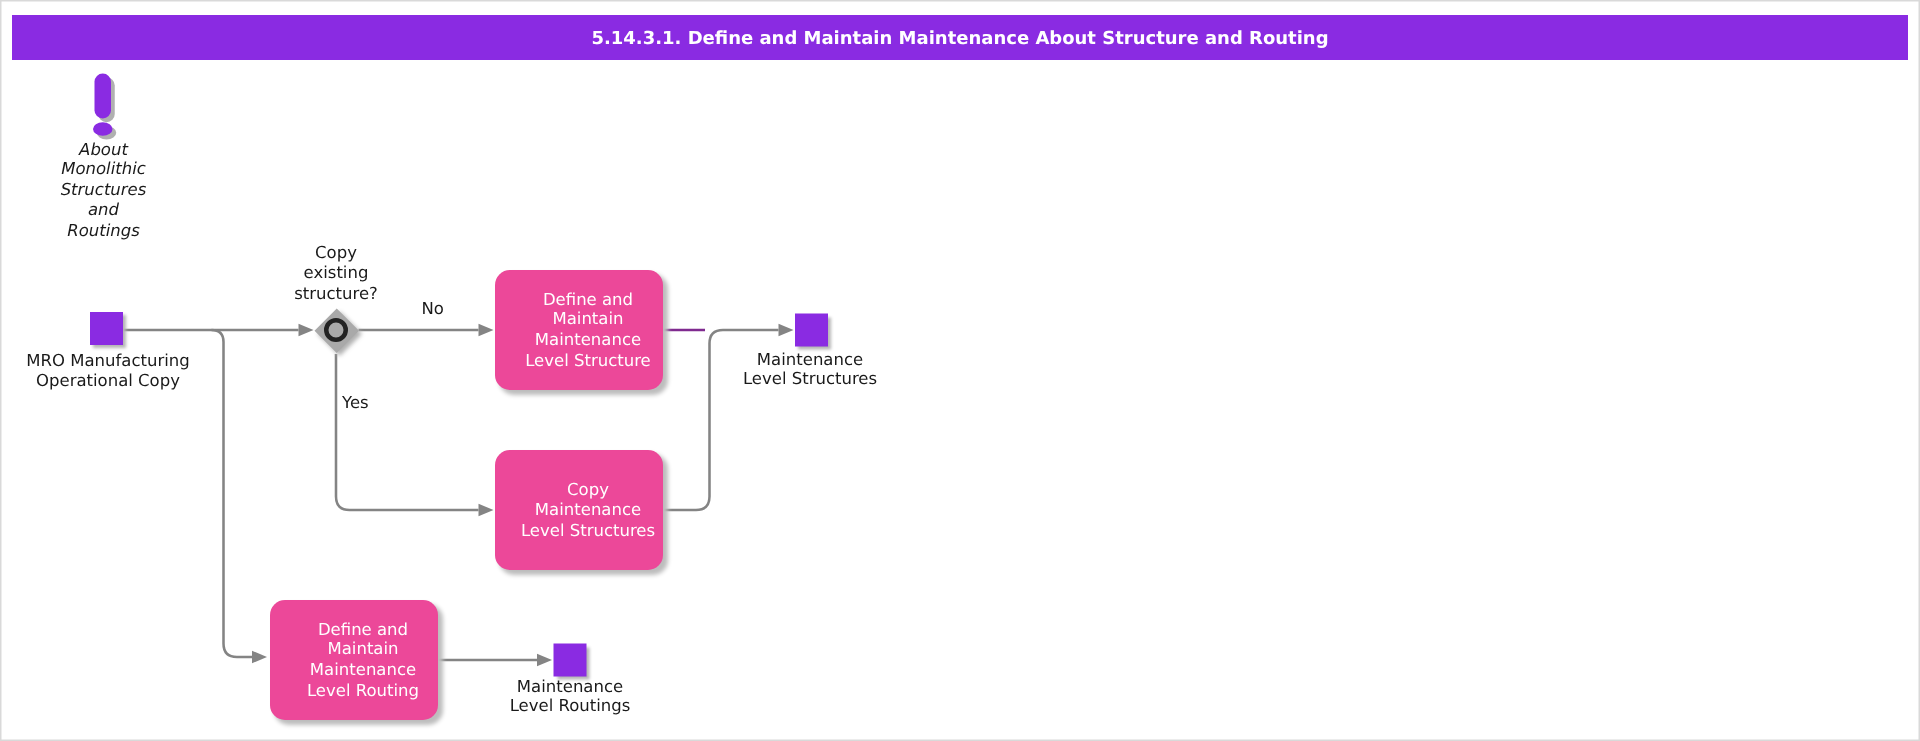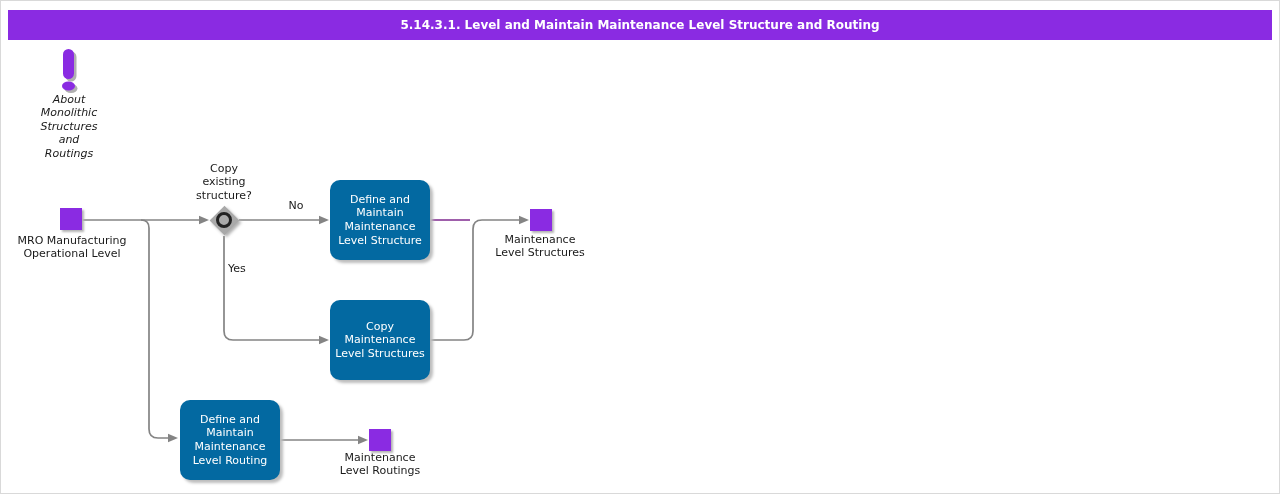--- a/index.html
+++ b/index.html
@@ -11,23 +11,23 @@
   .titlebar{
     position:absolute;left:8px;top:10px;width:1264px;height:30px;
     background:#8a2be2;color:#ffffff;font-size:12px;font-weight:bold;
     display:flex;align-items:center;justify-content:center;
   }
   .lbl{
     position:absolute;font-size:11px;line-height:13.4px;text-align:center;
     white-space:pre-line;color:#1a1a1a;
   }
   .task{
-    position:absolute;width:100px;height:80px;background:#0369a1;border-radius:10px;
+    position:absolute;width:100px;height:80px;background:#ec4899;border-radius:10px;
     color:#ffffff;display:flex;align-items:center;justify-content:center;
-    box-shadow:3px 3px 3px #bdbdbd;cursor:pointer;
+    box-shadow:3px 3px 3px #bdbdbd;cursor:pointer;padding-left:12px;
   }
   .task span{font-size:11px;line-height:13.6px;text-align:center;white-space:pre-line;}
   .endpoint{
     position:absolute;width:22px;height:22px;background:#8a2be2;
     box-shadow:2px 2px 2px #b5b5b5;cursor:pointer;
   }
   .gateway{position:absolute;left:209px;top:205px;width:30px;height:30px;
     filter:drop-shadow(2px 2px 1.5px #b0b0b0);}
   .gateway .dsq{
     position:absolute;left:4.5px;top:4.5px;width:21px;height:21px;
@@ -40,21 +40,21 @@
   svg.connectors{position:absolute;left:0;top:0;pointer-events:none;}
   .about-icon{position:absolute;left:52px;top:47px;cursor:pointer;}
   .about-label{cursor:pointer;font-style:italic;}
 </style>
 </head>
 <body>
 
 <div id="canvas">
 
   <div class="titlebar">
-    <span>5.14.3.1. Level and Maintain Maintenance Level Structure and Routing</span>
+    <span>5.14.3.1. Define and Maintain Maintenance About Structure and Routing</span>
   </div>
 
   <svg class="connectors" width="1280" height="494" viewBox="0 0 1280 494">
     <g fill="none" stroke="#848484" stroke-width="1.7">
       <path d="M 82 220 H 199"></path>
       <path d="M 141 220 Q 149 220 149 228 V 429 Q 149 438 158 438 H 168"></path>
       <path d="M 239 220 H 319"></path>
       <path d="M 224 236 V 331 Q 224 340 233 340 H 319"></path>
       <path d="M 430 340 H 464 Q 473 340 473 331 V 229 Q 473 220 482 220 H 519"></path>
       <path d="M 280 440 H 358"></path>
@@ -77,30 +77,30 @@
     <ellipse cx="16.5" cy="39" rx="6.5" ry="4.5" fill="#8a2be2"></ellipse>
   </svg>
   <div class="lbl about-label" style="left:19px;top:93px;width:100px;">About
 Monolithic
 Structures
 and
 Routings</div>
 
   <div class="endpoint" style="left:60px;top:208px;"></div>
   <div class="lbl" style="left:2px;top:234px;width:140px;">MRO Manufacturing
-Operational Level</div>
+Operational Copy</div>
 
   <div class="lbl" style="left:174px;top:162px;width:100px;">Copy
 existing
 structure?</div>
   <div class="gateway">
     <span class="dsq"></span>
     <span class="dcirc"></span>
   </div>
-  <div class="lbl" style="left:281px;top:199px;width:30px;text-align:center;">No</div>
+  <div class="lbl" style="left:281px;top:199px;width:30px;text-align:left;">No</div>
   <div class="lbl" style="left:228px;top:262px;width:34px;text-align:left;">Yes</div>
 
   <div class="task" style="left:330px;top:180px;">
     <span>Define and
 Maintain
 Maintenance
 Level Structure</span>
   </div>
 
   <div class="task" style="left:330px;top:300px;">

